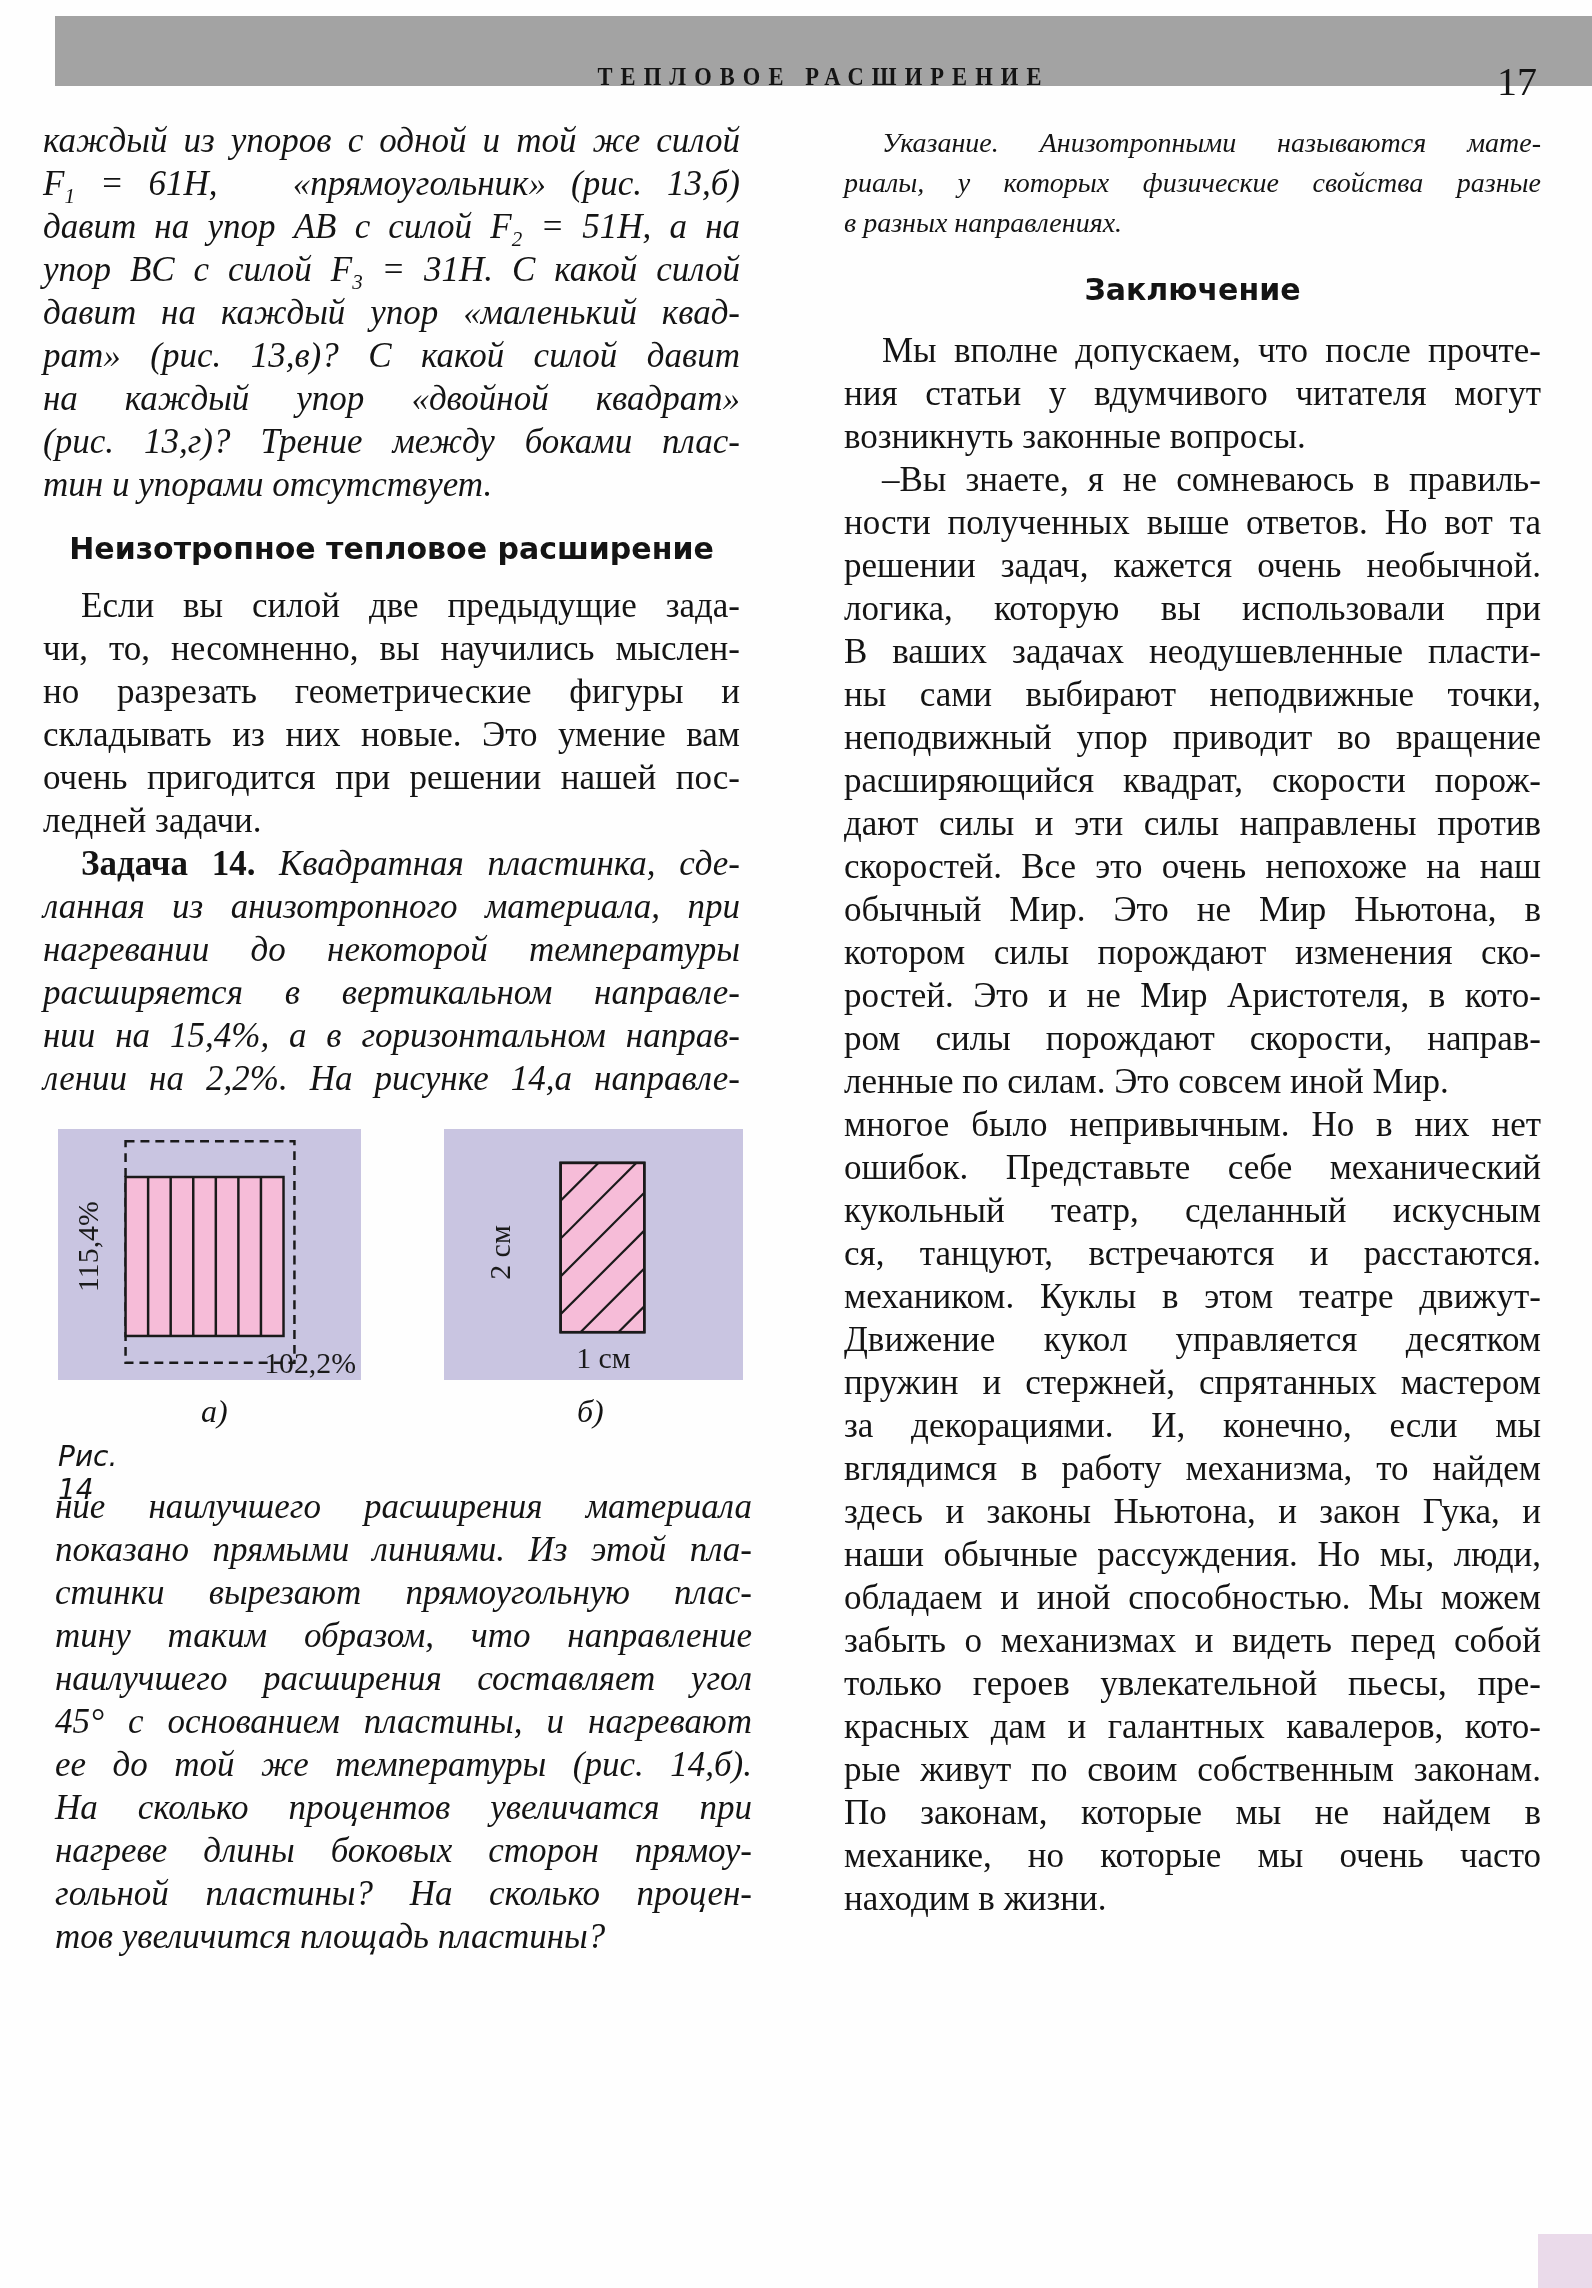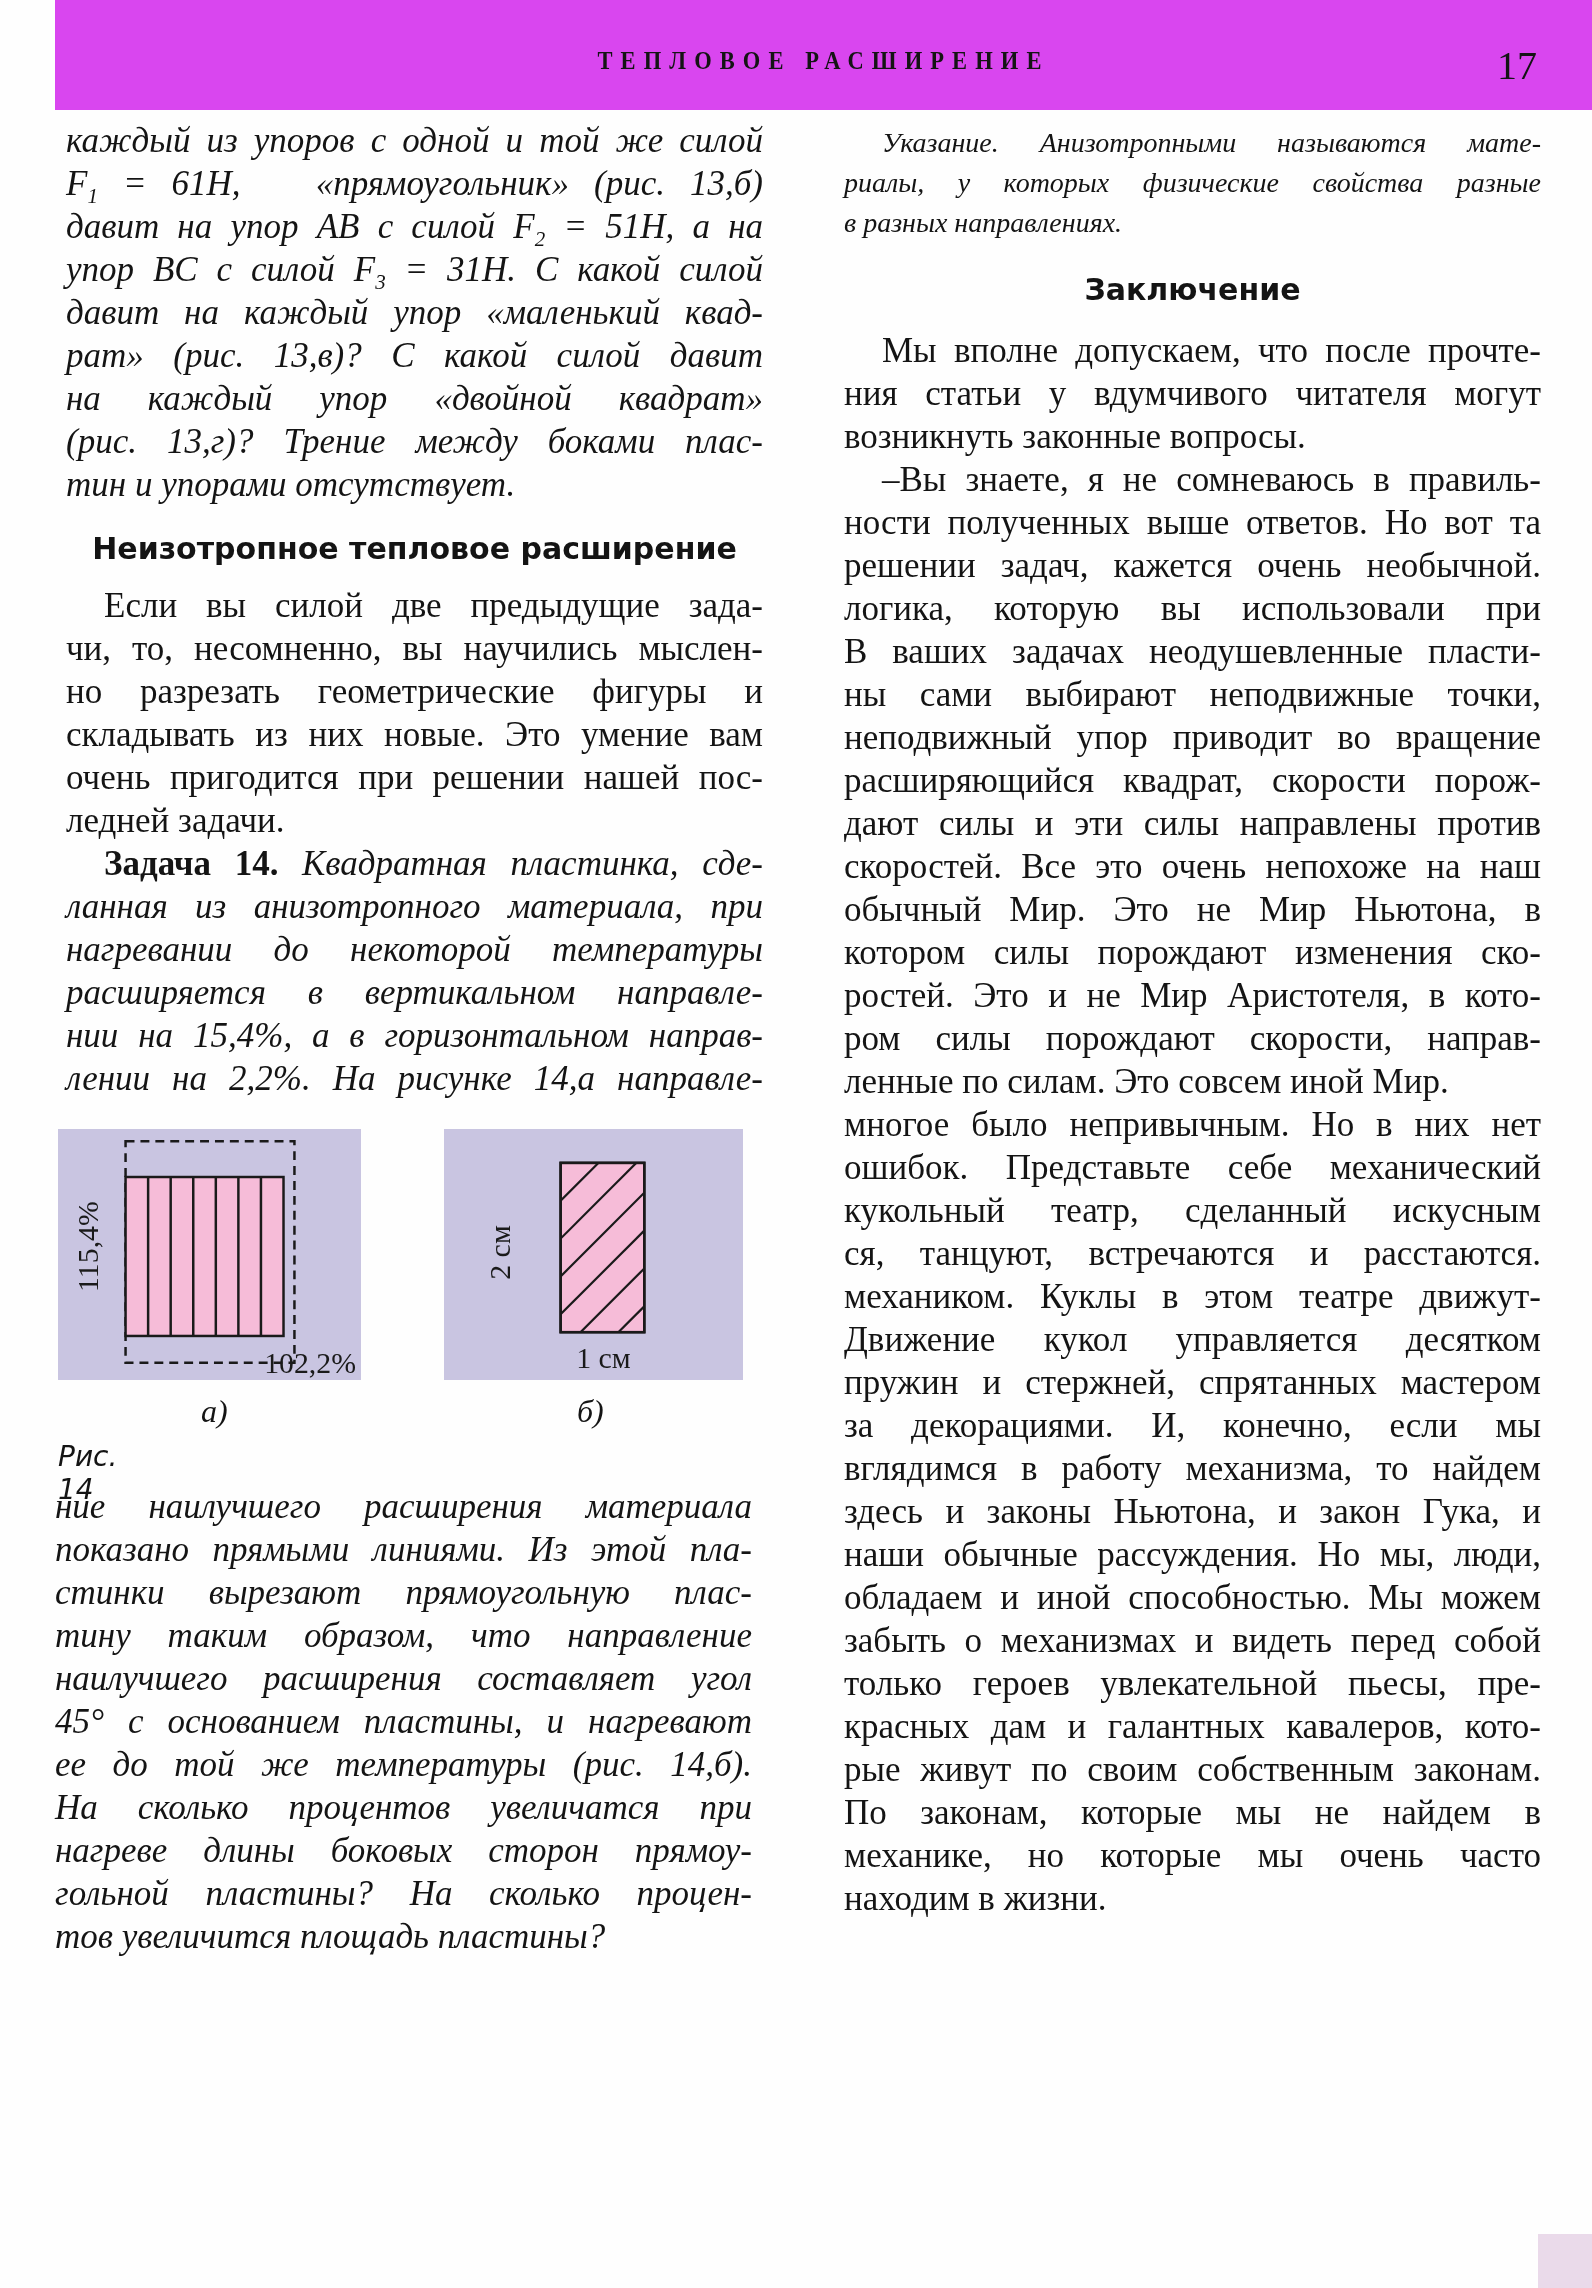--- a/index.html
+++ b/index.html
@@ -1,23 +1,23 @@
 <!DOCTYPE html>
 <html><head>
 <meta charset="utf-8">
 <style>
   html, body { margin:0; padding:0; }
   body { width:1592px; height:2289px; background:#fefefe; position:relative; overflow:hidden;
          font-family:"Liberation Serif", "DejaVu Serif", serif; color:#141414; }
-  .header-band { position:absolute; left:55px; top:0; width:1537px; height:110px; background:#d946ef; }
+  .header-band { position:absolute; left:55px; top:16px; width:1537px; height:70px; background:#a3a3a3; }
   .running-title { position:absolute; left:0; right:0; top:47px; text-align:center; font-size:25px;
                    letter-spacing:9px; font-weight:bold; transform:scaleX(0.9); }
   .page-number { position:absolute; right:55px; top:42px; font-size:40px; font-weight:normal; }
   .col { position:absolute; width:697px; font-size:35px; line-height:43px; }
-  .col-left { left:66px; top:119px; }
+  .col-left { left:43px; top:119px; }
   .col-right { left:844px; top:119px; }
   .line { display:block; white-space:nowrap; text-align:justify; text-align-last:justify; height:43px; }
   .line.last { text-align-last:left; }
   .it { font-style:italic; }
   .indent { padding-left:38px; }
   .heading { font-family:"DejaVu Sans", sans-serif; font-weight:bold; font-size:30px; text-align:center;
              height:auto; text-align-last:center; }
   .note { font-size:28px; line-height:40px;font-style:italic; }
   .note .line { height:40px; }
   .bold { font-weight:bold; font-style:normal; }

